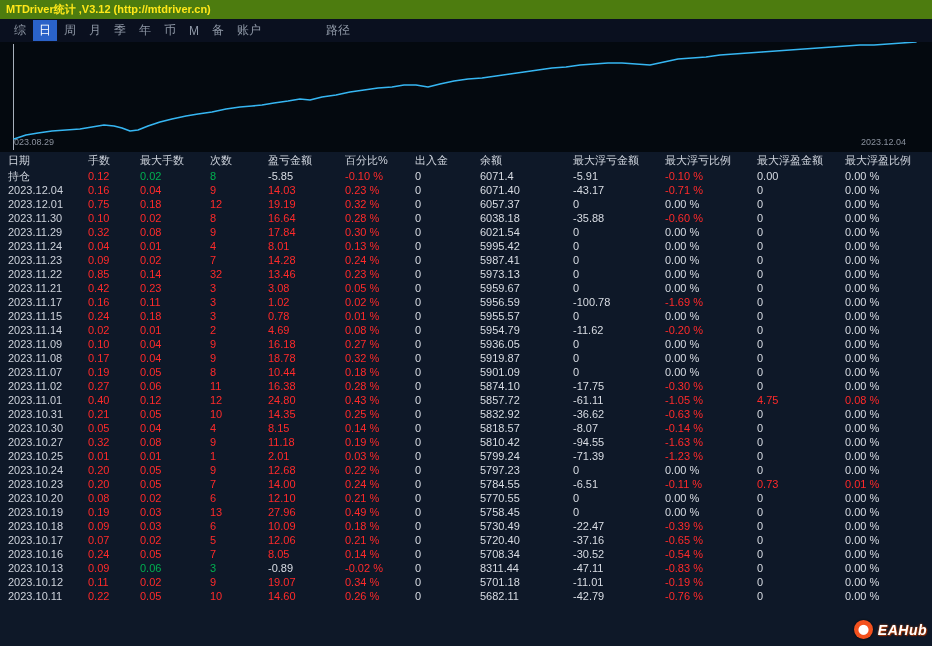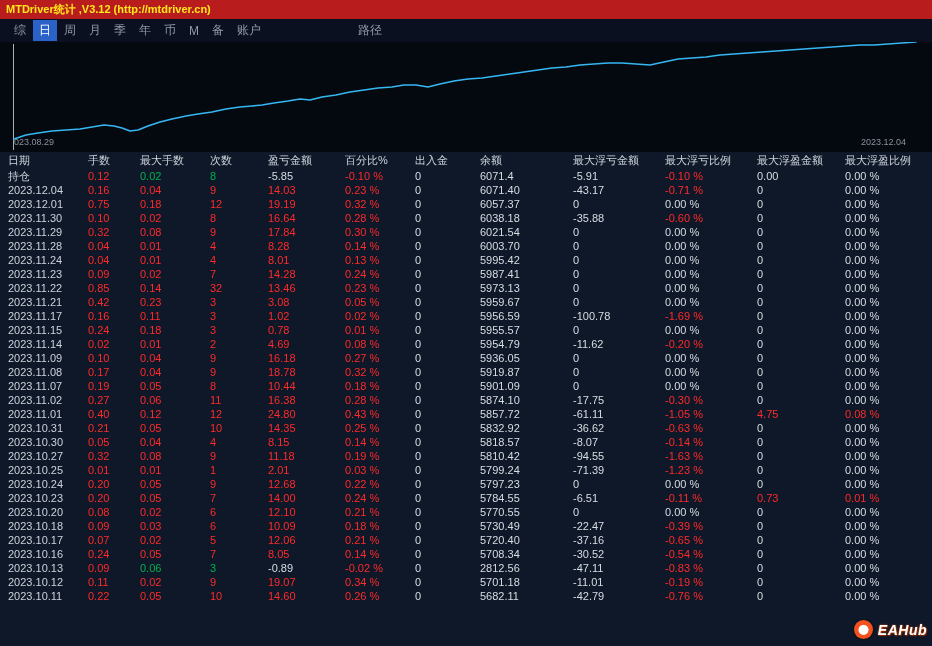--- a/index.html
+++ b/index.html
@@ -4,32 +4,32 @@
 <style>
   html,body{margin:0;padding:0;}
   body{
     width:932px;height:646px;position:relative;overflow:hidden;
     background:#0e1726;font-family:"Liberation Sans",sans-serif;
     -webkit-font-smoothing:antialiased;
   }
   
   .titlebar{
     position:absolute;top:0;left:0;right:0;height:19px;
-    background:#b91c1c;color:#ffe81a;font-size:11px;font-weight:bold;
+    background:#4d7c0f;color:#ffe81a;font-size:11px;font-weight:bold;
     line-height:19px;padding-left:6px;box-sizing:border-box;
   }
   
   .menubar{
     position:absolute;top:19px;left:0;right:0;height:23px;
     background:#0a101f;display:flex;align-items:center;
     padding-left:8px;box-sizing:border-box;font-size:12px;color:#9099a7;
   }
   .menu-item{padding:2px 6px;margin-right:1px;cursor:default;white-space:nowrap;}
   .menu-item.active{background:#2a62c8;color:#ffffff;}
-  .menu-item.spaced{margin-left:84px;}
+  .menu-item.spaced{margin-left:52px;}
   
   .chart{
     position:absolute;top:42px;left:0;width:932px;height:110px;
     background:#04090f;
   }
   .chart svg{position:absolute;top:0;left:0;width:100%;height:100%;}
   .axis-label{position:absolute;bottom:5px;font-size:9px;color:#8a919e;white-space:nowrap;}
   .axis-label.left{left:14px;}
   .axis-label.right{right:26px;}
   
@@ -190,34 +190,20 @@
           <td class="c-r">17.84</td>
           <td class="c-r">0.30 %</td>
           <td class="c-w">0</td>
           <td class="c-w">6021.54</td>
           <td class="c-w">0</td>
           <td class="c-w">0.00 %</td>
           <td class="c-w">0</td>
           <td class="c-w">0.00 %</td>
         </tr>
         <tr>
-          <td class="c-d">2023.11.28</td>
-          <td class="c-r">0.04</td>
-          <td class="c-r">0.01</td>
-          <td class="c-r">4</td>
-          <td class="c-r">8.28</td>
-          <td class="c-r">0.14 %</td>
-          <td class="c-w">0</td>
-          <td class="c-w">6003.70</td>
-          <td class="c-w">0</td>
-          <td class="c-w">0.00 %</td>
-          <td class="c-w">0</td>
-          <td class="c-w">0.00 %</td>
-        </tr>
-        <tr>
           <td class="c-d">2023.11.24</td>
           <td class="c-r">0.04</td>
           <td class="c-r">0.01</td>
           <td class="c-r">4</td>
           <td class="c-r">8.01</td>
           <td class="c-r">0.13 %</td>
           <td class="c-w">0</td>
           <td class="c-w">5995.42</td>
           <td class="c-w">0</td>
           <td class="c-w">0.00 %</td>
@@ -470,20 +456,34 @@
           <td class="c-r">12.10</td>
           <td class="c-r">0.21 %</td>
           <td class="c-w">0</td>
           <td class="c-w">5770.55</td>
           <td class="c-w">0</td>
           <td class="c-w">0.00 %</td>
           <td class="c-w">0</td>
           <td class="c-w">0.00 %</td>
         </tr>
         <tr>
+          <td class="c-d">2023.10.19</td>
+          <td class="c-r">0.19</td>
+          <td class="c-r">0.03</td>
+          <td class="c-r">13</td>
+          <td class="c-r">27.96</td>
+          <td class="c-r">0.49 %</td>
+          <td class="c-w">0</td>
+          <td class="c-w">5758.45</td>
+          <td class="c-w">0</td>
+          <td class="c-w">0.00 %</td>
+          <td class="c-w">0</td>
+          <td class="c-w">0.00 %</td>
+        </tr>
+        <tr>
           <td class="c-d">2023.10.18</td>
           <td class="c-r">0.09</td>
           <td class="c-r">0.03</td>
           <td class="c-r">6</td>
           <td class="c-r">10.09</td>
           <td class="c-r">0.18 %</td>
           <td class="c-w">0</td>
           <td class="c-w">5730.49</td>
           <td class="c-w">-22.47</td>
           <td class="c-r">-0.39 %</td>
@@ -519,21 +519,21 @@
           <td class="c-w">0.00 %</td>
         </tr>
         <tr>
           <td class="c-d">2023.10.13</td>
           <td class="c-r">0.09</td>
           <td class="c-g">0.06</td>
           <td class="c-g">3</td>
           <td class="c-w">-0.89</td>
           <td class="c-r">-0.02 %</td>
           <td class="c-w">0</td>
-          <td class="c-w">2812.56</td>
+          <td class="c-w">8311.44</td>
           <td class="c-w">-47.11</td>
           <td class="c-r">-0.83 %</td>
           <td class="c-w">0</td>
           <td class="c-w">0.00 %</td>
         </tr>
         <tr>
           <td class="c-d">2023.10.12</td>
           <td class="c-r">0.11</td>
           <td class="c-r">0.02</td>
           <td class="c-r">9</td>

